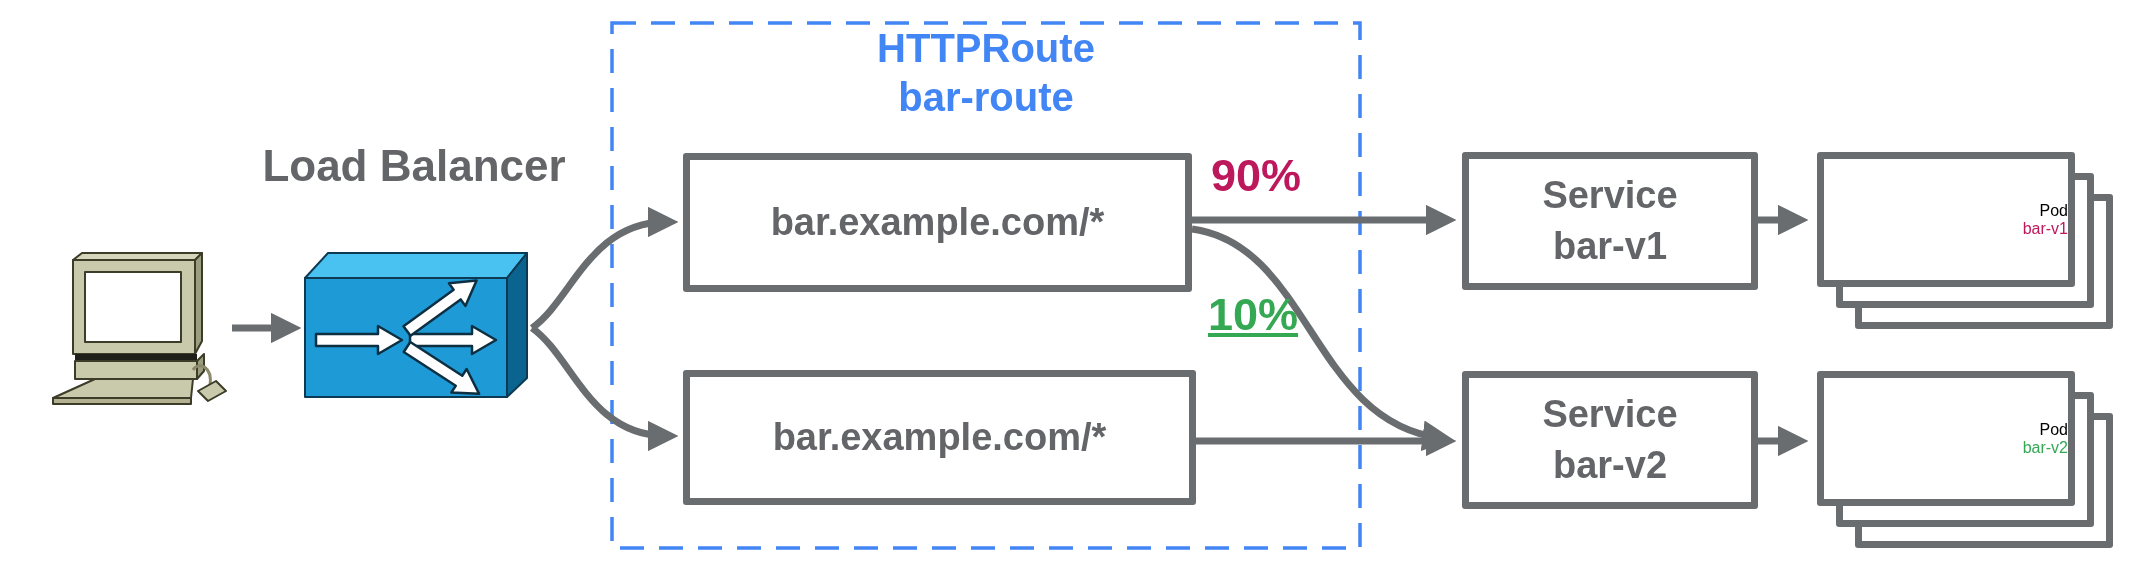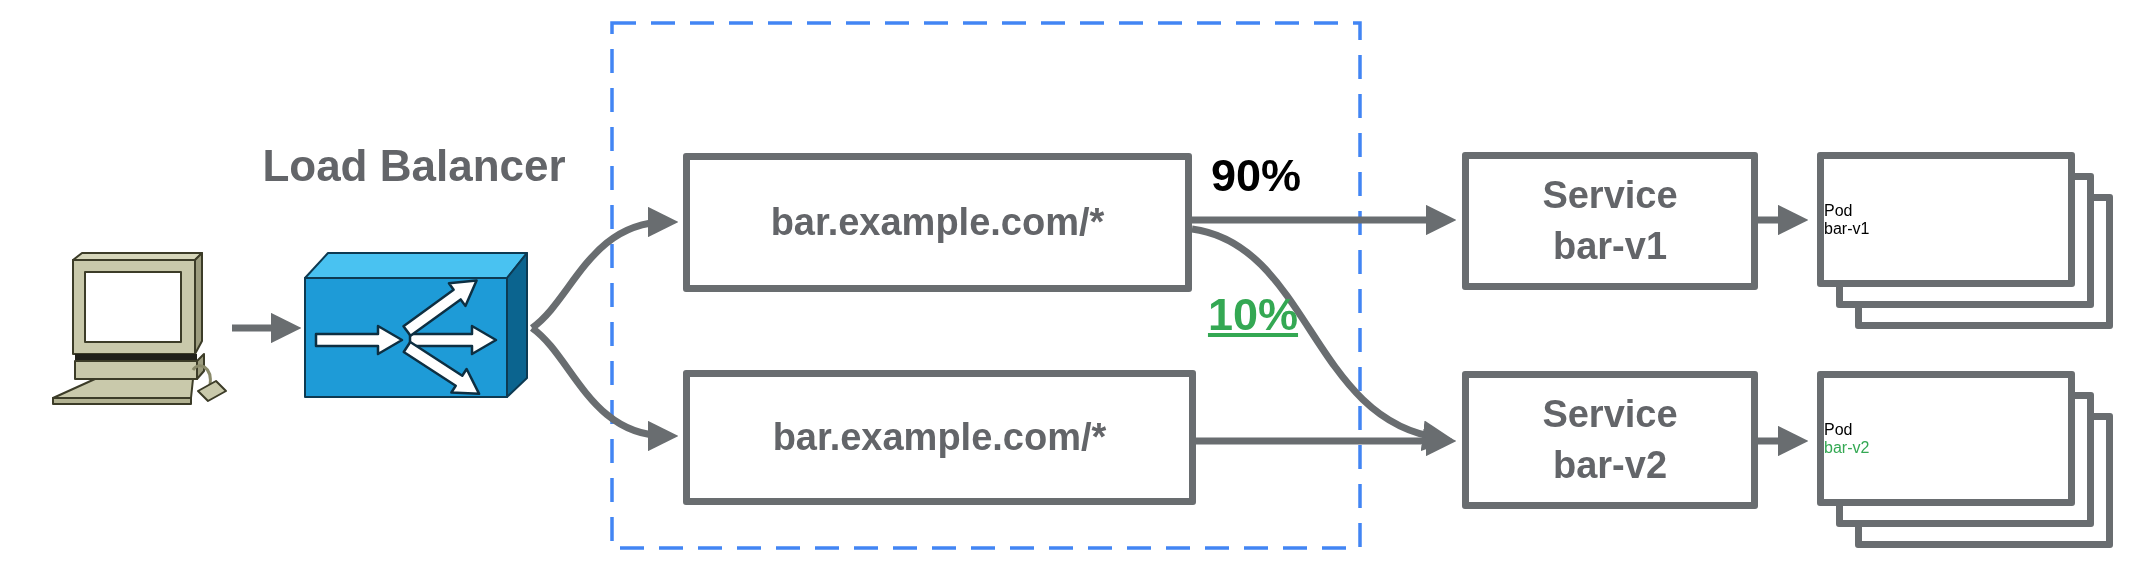--- a/index.html
+++ b/index.html
@@ -9,34 +9,34 @@
   }
   .layer{position:absolute;left:0;top:0;}
   .icon-wrap{position:absolute;}
   .node-box{
     position:absolute;background:#ffffff;border:7px solid #696d70;border-radius:3px;
     box-sizing:border-box;display:flex;flex-direction:column;align-items:center;justify-content:center;
   }
   .node-box .line{
     font-size:38px;font-weight:bold;color:#636569;line-height:51px;white-space:nowrap;text-align:center;
   }
-  .blue{color:#000000;}
+  .blue{color:#be185d;}
   .green{color:#34a853;}
   .float-label{
     position:absolute;transform:translate(-50%,-50%);font-weight:bold;
     white-space:nowrap;text-align:center;
   }
   .lb-title{font-size:44px;color:#636569;}
   .route-title{font-size:40px;color:#4285f4;line-height:49px;}
   .pct{font-size:45px;}
   .pod-card{
     position:absolute;width:258px;height:135px;background:#ffffff;
     border:7px solid #696d70;border-radius:3px;box-sizing:border-box;
   }
-  .pod-main{display:flex;flex-direction:column;align-items:flex-start;justify-content:center;}
+  .pod-main{display:flex;flex-direction:column;align-items:flex-end;justify-content:center;}
 </style>
 </head>
 <body>
 
 <svg class="layer" width="2149" height="573" viewBox="0 0 2149 573">
   <defs>
     <marker id="ah" viewBox="0 0 10 10" refX="6" refY="5" markerWidth="4.4" markerHeight="4.4" orient="auto">
       <path d="M0 0 L10 5 L0 10 Z" fill="#696d70"></path>
     </marker>
   </defs>
@@ -85,20 +85,22 @@
       <path transform="translate(110,94)" d="M0 -6 H62 V-14 L86 0 L62 14 V6 H0 Z"></path>
       <path transform="translate(107,85) rotate(-36)" d="M0 -6 H62 V-14 L86 0 L62 14 V6 H0 Z"></path>
       <path transform="translate(107,101) rotate(33)" d="M0 -6 H62 V-14 L86 0 L62 14 V6 H0 Z"></path>
     </g>
   </svg>
 </div>
 
 <div class="float-label lb-title" style="left:414px;top:166px;">Load Balancer</div>
 
 <div class="float-label route-title" style="left:986px;top:73px;">
+  <div>HTTPRoute</div>
+  <div>bar-route</div>
 </div>
 
 <div class="float-label pct blue" style="left:1256px;top:176px;">90%</div>
 
 <div class="float-label pct green" style="left:1253px;top:315px;text-decoration:underline;">10%</div>
 
 <div class="node-box" style="left:683px;top:153px;width:509px;height:139px;">
   <div class="line">bar.example.com/*</div>
 </div>
 

